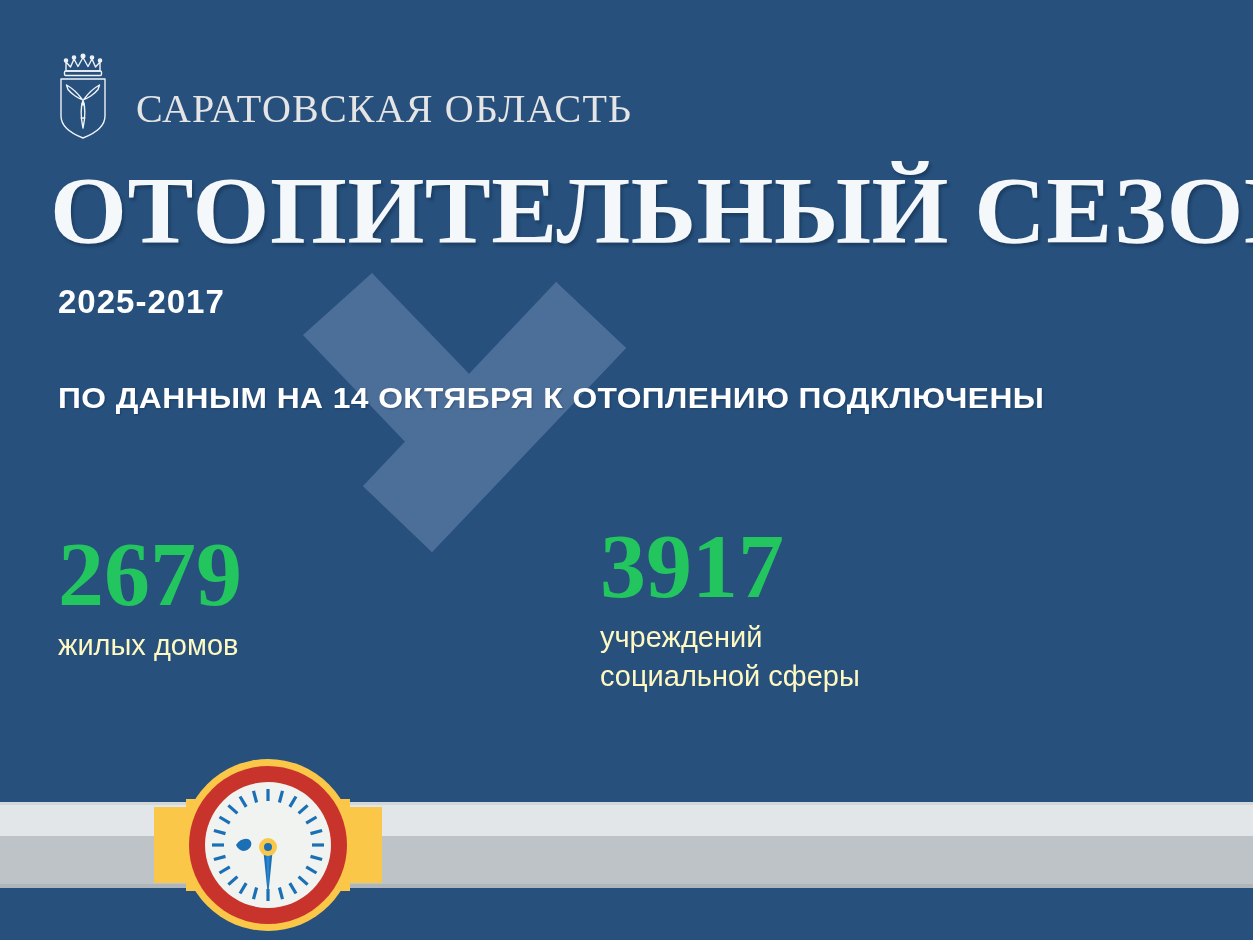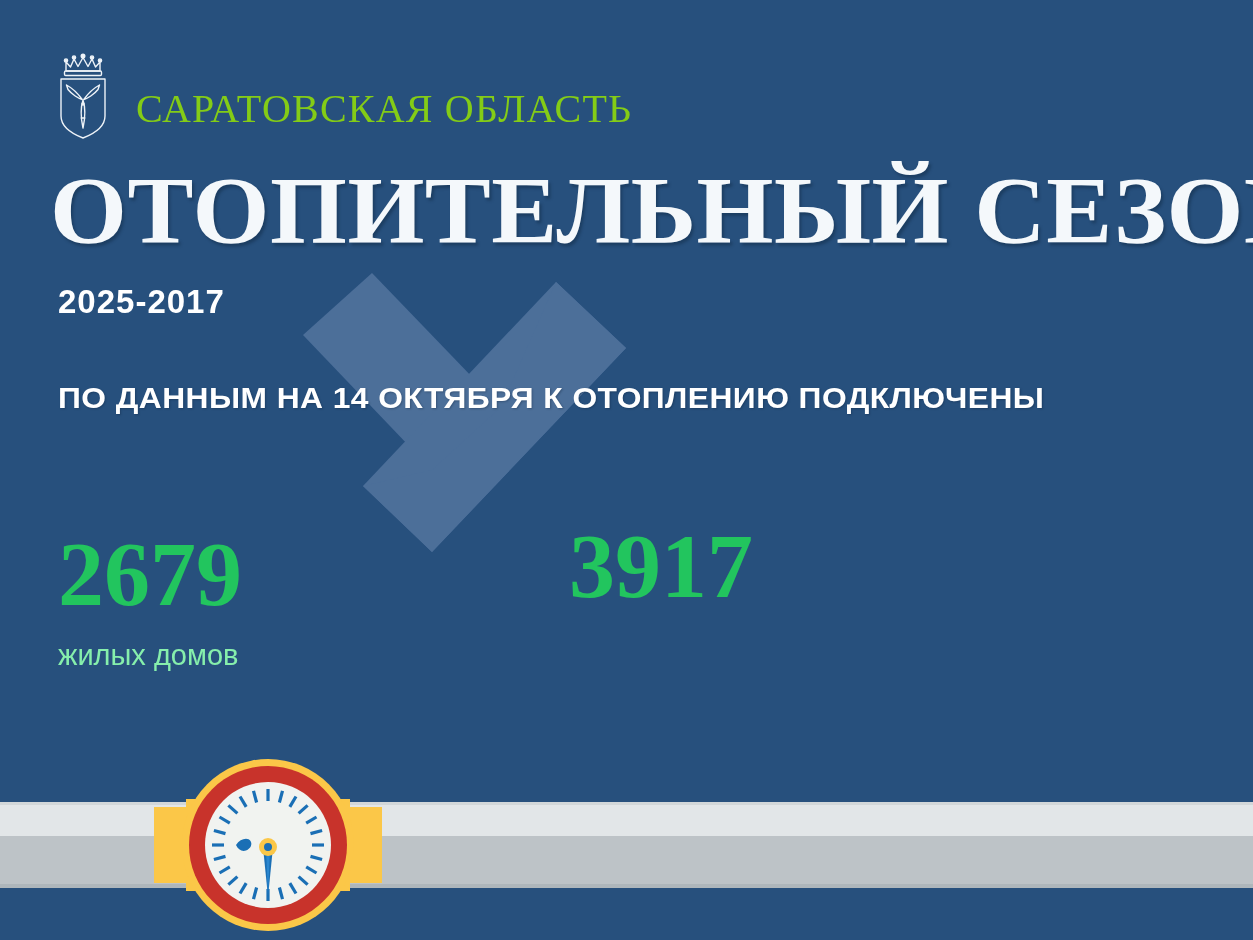--- a/index.html
+++ b/index.html
@@ -30,21 +30,21 @@
   .header {
     position: absolute;
     left: 52px;
     top: 48px;
     display: flex;
     align-items: center;
     gap: 22px;
   }
   .emblem { width: 62px; height: 92px; display: block; }
   .region-name {
-    color: #84cc16;
+    color: #e5e5e5;
     font-family: "Liberation Serif", "DejaVu Serif", serif;
     font-size: 40px;
     letter-spacing: 1.2px;
     line-height: 1;
     white-space: nowrap;
     margin-top: 30px;
   }
 
   
   .main-title {
@@ -97,28 +97,28 @@
   .stat-value {
     color: #22c55e;
     font-family: "Liberation Serif", "DejaVu Serif", serif;
     font-weight: bold;
     font-size: 92px;
     line-height: 1;
     letter-spacing: 0px;
     white-space: nowrap;
   }
   .stat-label {
-    color: #86efac;
+    color: #fef9c3;
     font-size: 29px;
     line-height: 1.33;
-    margin-top: 16px;
+    margin-top: 6px;
     white-space: pre-line;
   }
   #stat-houses { left: 58px; top: 528px; }
-  #stat-social { left: 569px; top: 520px; }
+  #stat-social { left: 600px; top: 520px; }
 
   
   .pipe {
     position: absolute;
     left: 0;
     width: 1253px;
   }
   .pipe-top {
     top: 805px;
     height: 31px;
@@ -196,20 +196,22 @@
 
   <div class="data-line">ПО ДАННЫМ НА 14 ОКТЯБРЯ К ОТОПЛЕНИЮ ПОДКЛЮЧЕНЫ</div>
 
   <div class="stat" id="stat-houses">
     <div class="stat-value">2679</div>
     <div class="stat-label">жилых домов</div>
   </div>
 
   <div class="stat" id="stat-social">
     <div class="stat-value">3917</div>
+    <div class="stat-label">учреждений
+социальной сферы</div>
   </div>
 
   <div class="pipe pipe-seam"></div>
   <div class="pipe pipe-top"></div>
   <div class="pipe pipe-bottom"></div>
   <div class="pipe pipe-lip"></div>
 
   <div class="gauge-wrap">
     <svg class="gauge-svg" viewBox="0 0 240 176" xmlns="http://www.w3.org/2000/svg" aria-hidden="true">
 

